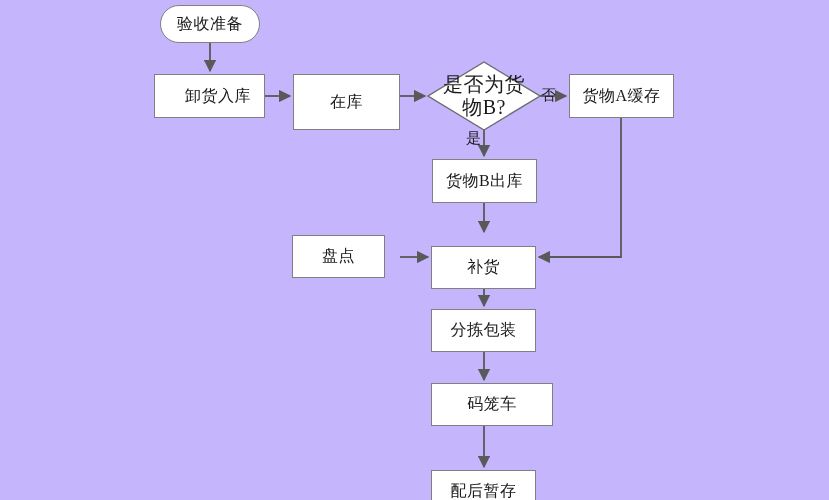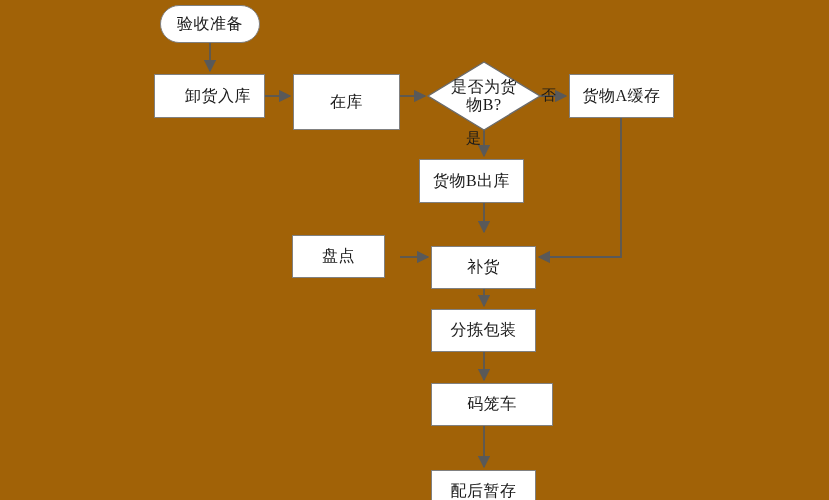--- a/index.html
+++ b/index.html
@@ -4,21 +4,21 @@
 <style>
   html, body {
     margin: 0;
     padding: 0;
     background: #ffffff;
   }
   #canvas {
     position: relative;
     width: 829px;
     height: 500px;
-    background: #a16207;
+    background: #c4b5fd;
     overflow: hidden;
     font-family: "Liberation Serif", "DejaVu Serif", serif;
   }
   .node {
     position: absolute;
     box-sizing: border-box;
     border: 1px solid #808080;
     background: #ffffff;
     display: flex;
     align-items: center;
@@ -46,21 +46,21 @@
   .diamond-label {
     position: absolute;
     left: 0;
     top: 0;
     width: 100%;
     height: 100%;
     display: flex;
     align-items: center;
     justify-content: center;
     text-align: center;
-    font-size: 16px;
+    font-size: 20px;
     line-height: 1.15;
     color: #1a1a1a;
     letter-spacing: 0.5px;
   }
   .edge-label {
     position: absolute;
     font-size: 15px;
     color: #1a1a1a;
     z-index: 3;
     background: transparent;
@@ -122,21 +122,21 @@
         <div>是否为货</div>
         <div>物B?</div>
       </div>
     </div>
   </div>
 
   <div class="node" style="left:569px; top:74px; width:105px; height:44px;">
     <span>货物A缓存</span>
   </div>
 
-  <div class="node" style="left:419px; top:159px; width:105px; height:44px;">
+  <div class="node" style="left:432px; top:159px; width:105px; height:44px;">
     <span>货物B出库</span>
   </div>
 
   <div class="node" style="left:292px; top:235px; width:93px; height:43px;">
     <span>盘点</span>
   </div>
 
   <div class="node" style="left:431px; top:246px; width:105px; height:43px;">
     <span>补货</span>
   </div>

